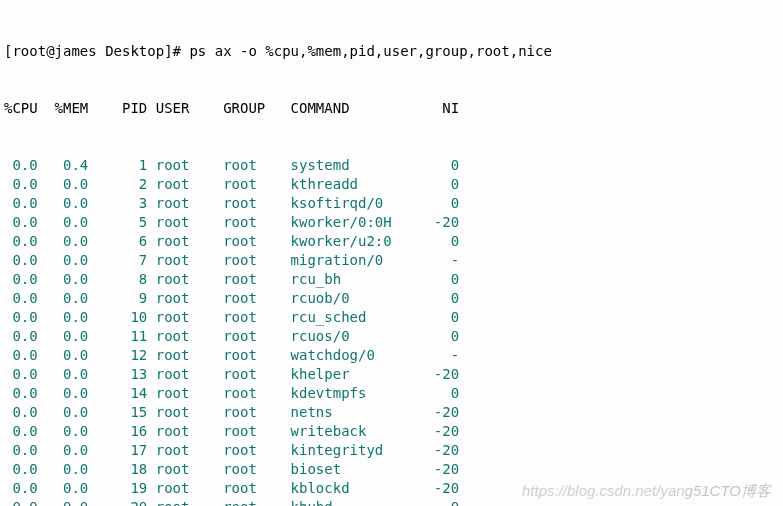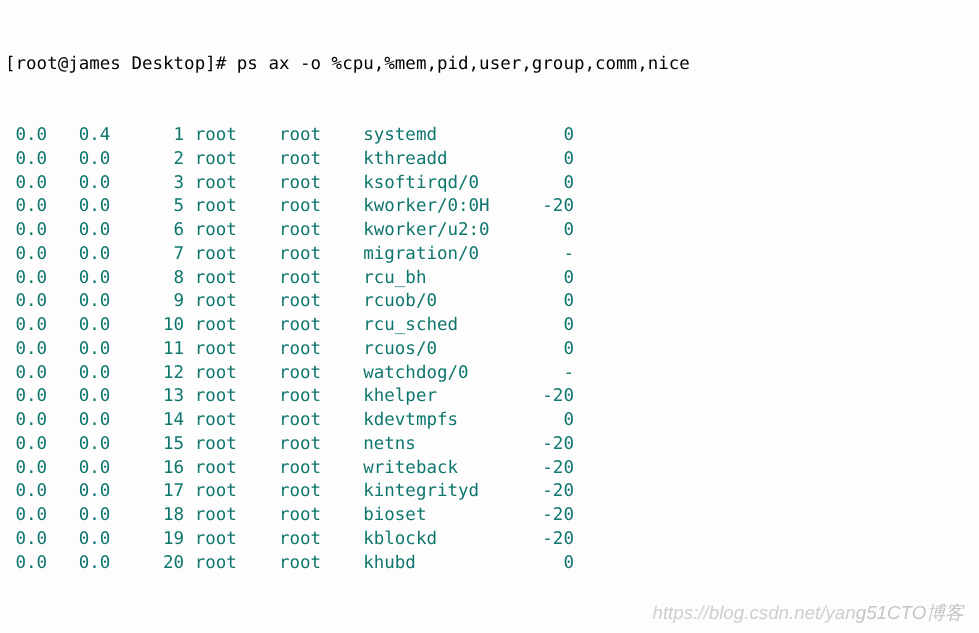--- a/index.html
+++ b/index.html
@@ -32,19 +32,20 @@
     white-space:nowrap;
     font-style:italic;
   }
   .watermark .a{opacity:.7}
   .watermark .b{opacity:.85}
 </style>
 </head>
 <body>
 
 <div class="term">
-  <div class="prompt-line">[root@james Desktop]# ps ax -o %cpu,%mem,pid,user,group,comm,nice</div>
+  <div class="prompt-line">[root@james Desktop]# ps ax -o %cpu,%mem,pid,user,group,root,nice</div>
+  <div class="hdr-line" id="hdr">%CPU  %MEM    PID USER    GROUP   COMMAND           NI</div>
   <div id="rows"><div class="row-line"> 0.0   0.4      1 root    root    systemd            0</div><div class="row-line"> 0.0   0.0      2 root    root    kthreadd           0</div><div class="row-line"> 0.0   0.0      3 root    root    ksoftirqd/0        0</div><div class="row-line"> 0.0   0.0      5 root    root    kworker/0:0H     -20</div><div class="row-line"> 0.0   0.0      6 root    root    kworker/u2:0       0</div><div class="row-line"> 0.0   0.0      7 root    root    migration/0        -</div><div class="row-line"> 0.0   0.0      8 root    root    rcu_bh             0</div><div class="row-line"> 0.0   0.0      9 root    root    rcuob/0            0</div><div class="row-line"> 0.0   0.0     10 root    root    rcu_sched          0</div><div class="row-line"> 0.0   0.0     11 root    root    rcuos/0            0</div><div class="row-line"> 0.0   0.0     12 root    root    watchdog/0         -</div><div class="row-line"> 0.0   0.0     13 root    root    khelper          -20</div><div class="row-line"> 0.0   0.0     14 root    root    kdevtmpfs          0</div><div class="row-line"> 0.0   0.0     15 root    root    netns            -20</div><div class="row-line"> 0.0   0.0     16 root    root    writeback        -20</div><div class="row-line"> 0.0   0.0     17 root    root    kintegrityd      -20</div><div class="row-line"> 0.0   0.0     18 root    root    bioset           -20</div><div class="row-line"> 0.0   0.0     19 root    root    kblockd          -20</div><div class="row-line"> 0.0   0.0     20 root    root    khubd              0</div></div>
 </div>
 
 <div class="watermark">
   <span class="a">https://blog.csdn.net/yan</span><span class="b">g51CTO博客</span>
 </div>
 
 </body></html>

